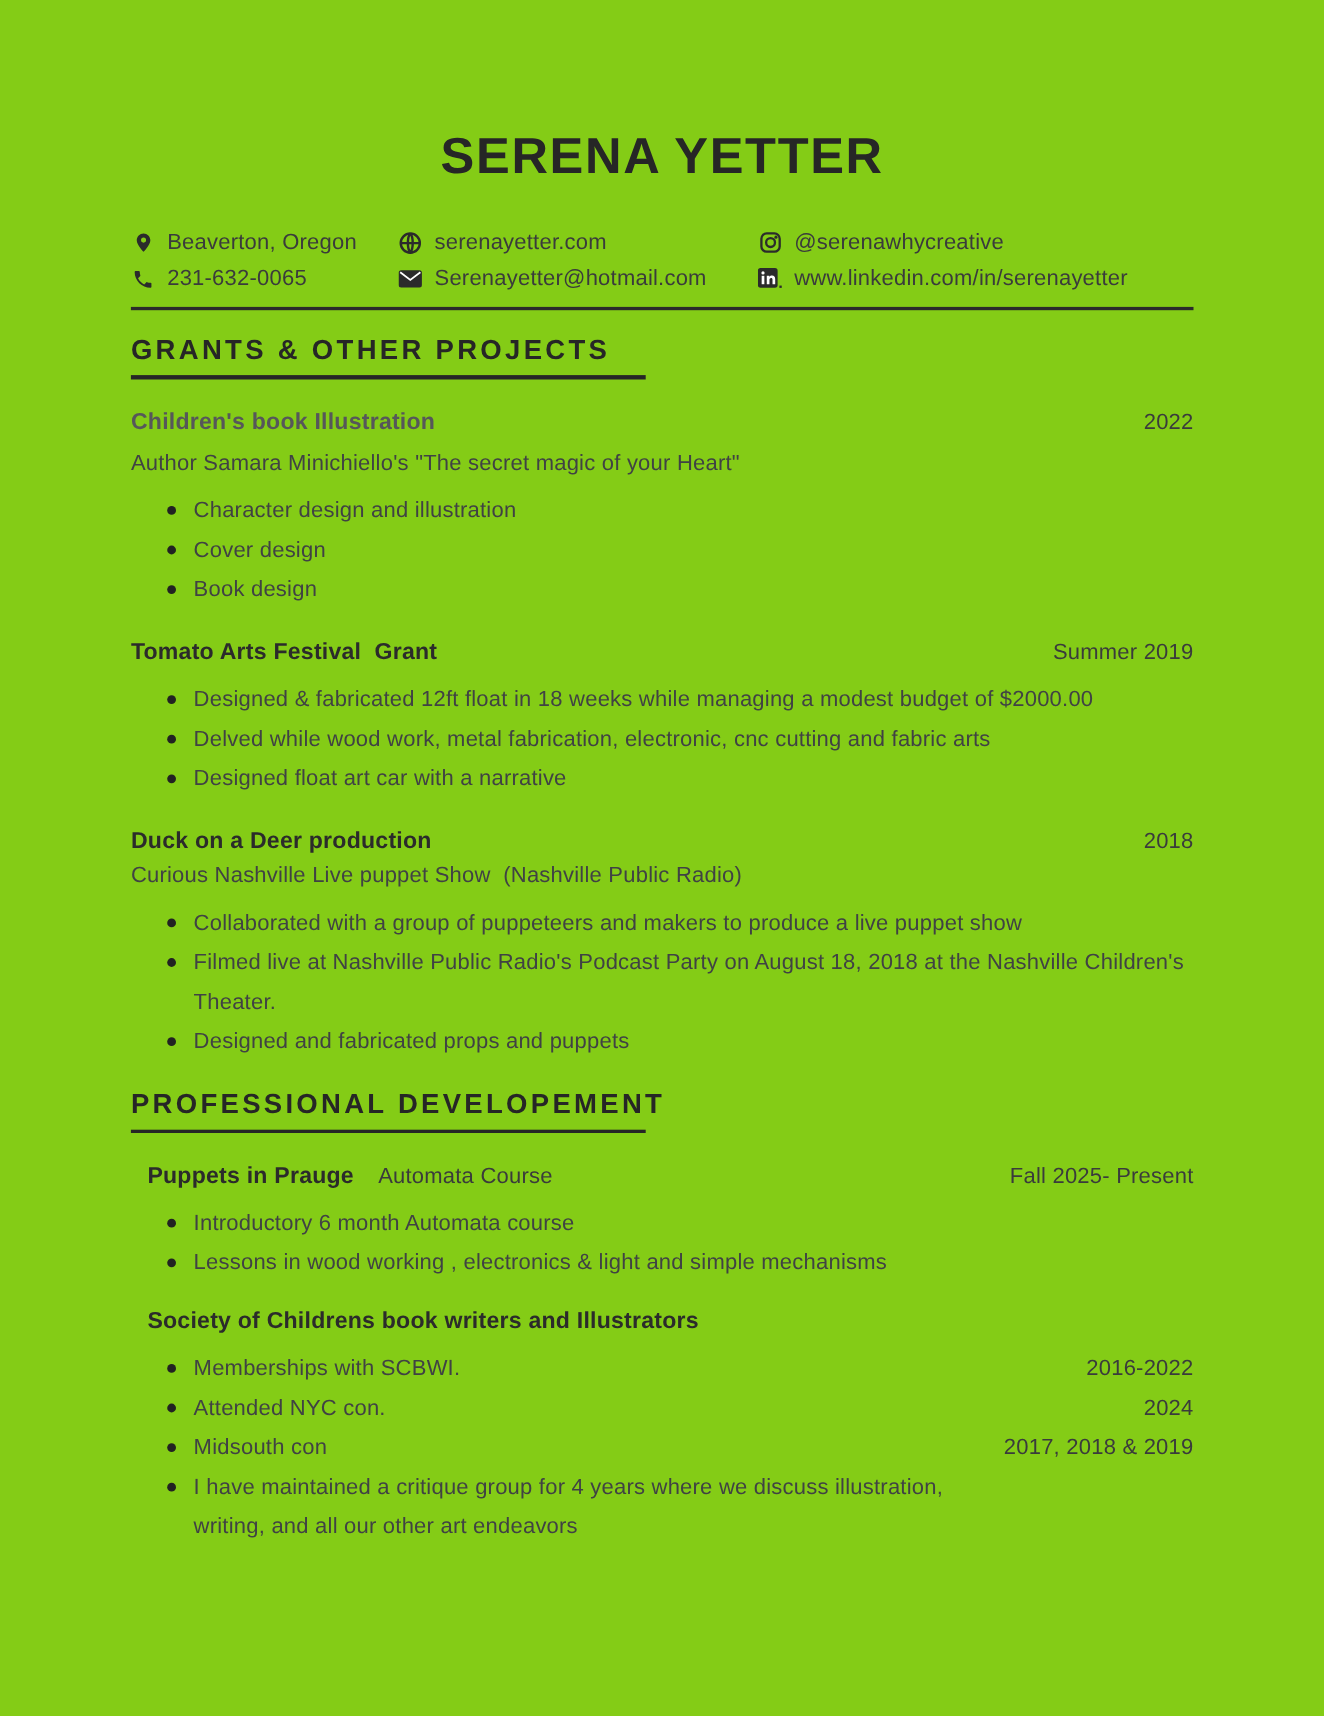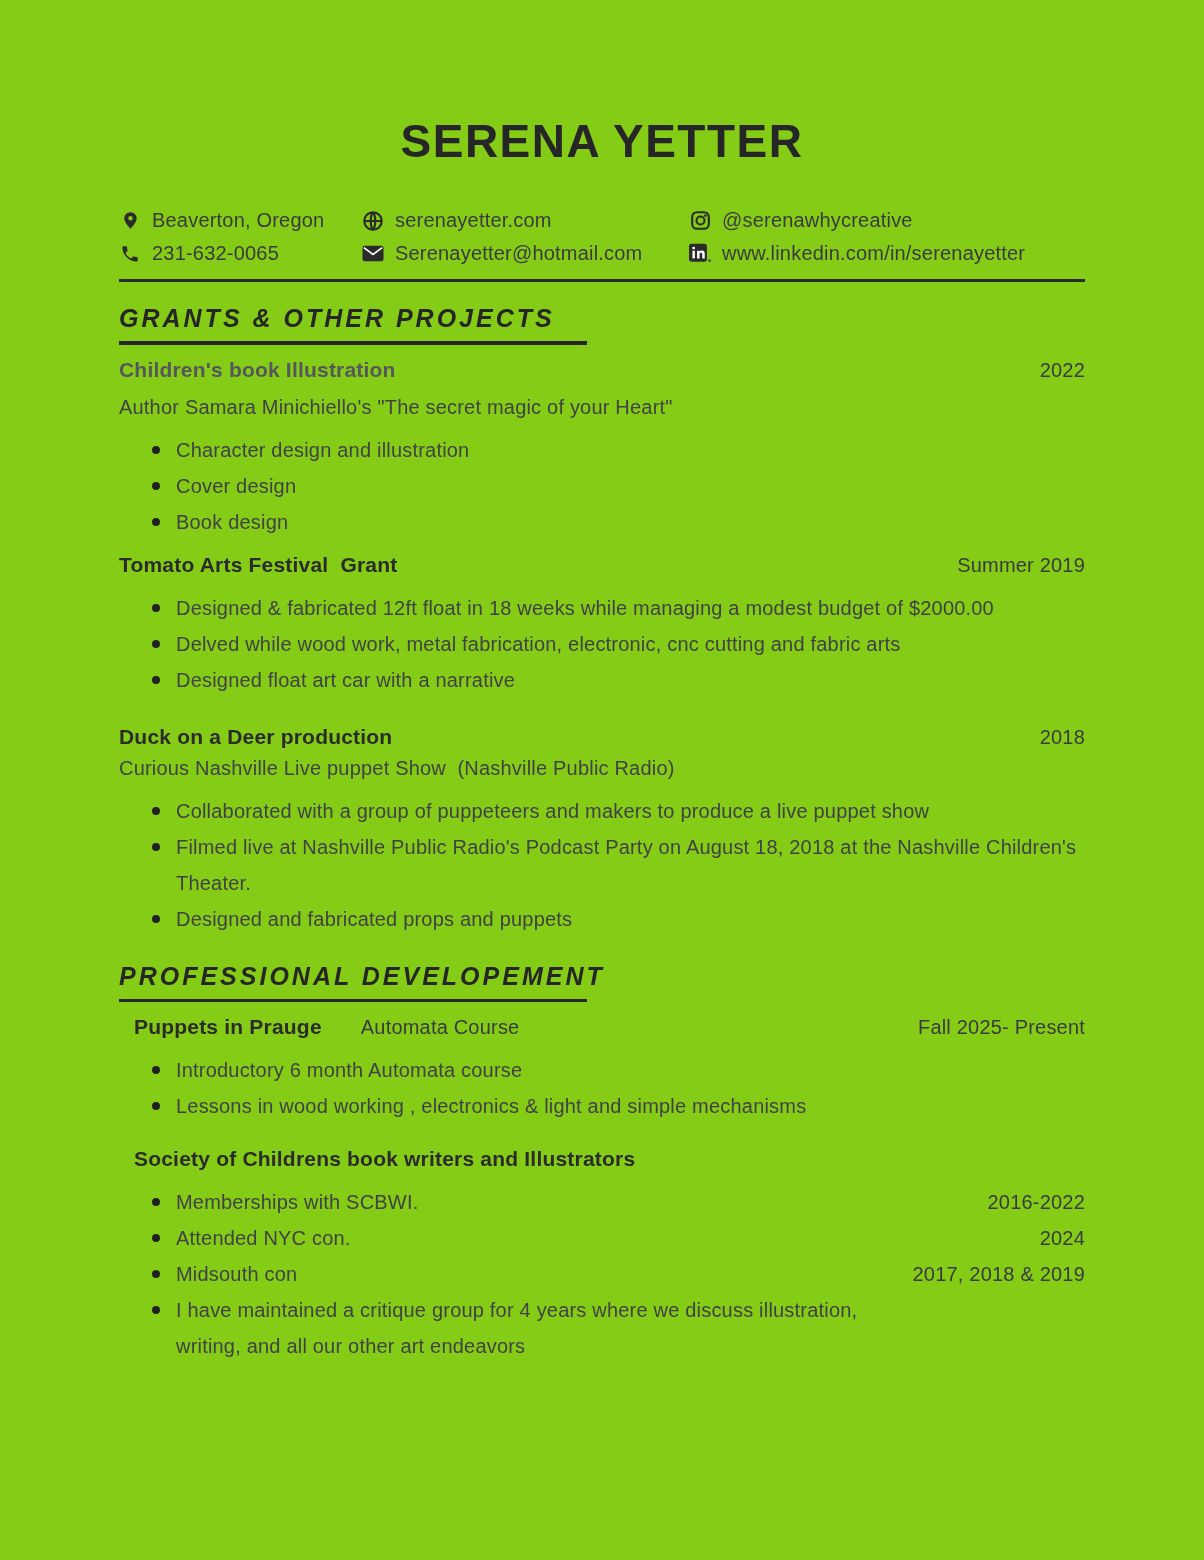--- a/index.html
+++ b/index.html
@@ -22,32 +22,32 @@
   }
   .contact-item{display:flex;align-items:center;gap:11px;white-space:nowrap;}
   .cicon{display:inline-flex;flex:none;width:22px;justify-content:center;align-items:center;}
   .cicon svg{display:block;}
 
   .divider{height:3px;background:#2b2b2b;margin-top:9px;}
 
   
   h2.section-heading{
     margin:21px 0 0;font-size:25px;line-height:30px;font-weight:700;color:#262626;
-    letter-spacing:3px;white-space:pre-wrap;font-style:italic;
+    letter-spacing:3px;white-space:pre-wrap;
   }
   h2.mt-lg{margin-top:24px;}
   .heading-rule{width:468px;height:3.5px;background:#262626;margin-top:8px;}
 
   
-  .entry{margin-top:12px;}
+  .entry{margin-top:26px;}
   .entry.gap-lg{margin-top:26px;}
   .entry.gap-md{margin-top:22px;}
   .entry.indented{margin-left:15px;}
   .entry-header{display:flex;justify-content:space-between;align-items:baseline;}
-  .title-wrap{display:flex;align-items:baseline;gap:39px;}
+  .title-wrap{display:flex;align-items:baseline;gap:22px;}
   .entry-title{font-size:21px;line-height:26px;font-weight:700;color:#2b2b2b;white-space:pre-wrap;letter-spacing:.2px;}
   .entry-title.gray{color:#56575a;}
   .title-suffix{font-size:20px;color:#3a3b3c;font-weight:400;letter-spacing:.2px;}
   .entry-date{font-size:20px;color:#3a3b3c;font-weight:400;white-space:nowrap;letter-spacing:.2px;}
   .entry-sub{font-size:20px;line-height:26px;margin-top:11px;color:#404244;white-space:pre-wrap;letter-spacing:.2px;}
   .entry-sub.tight{margin-top:5px;}
 
   
   ul.bullets{list-style:none;margin:12px 0 0;padding:0;}
   ul.bullets li{

